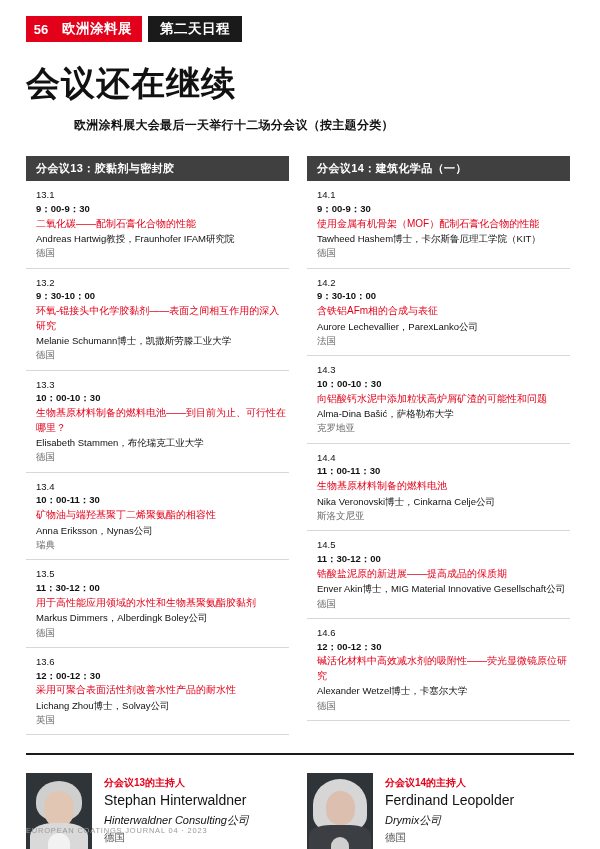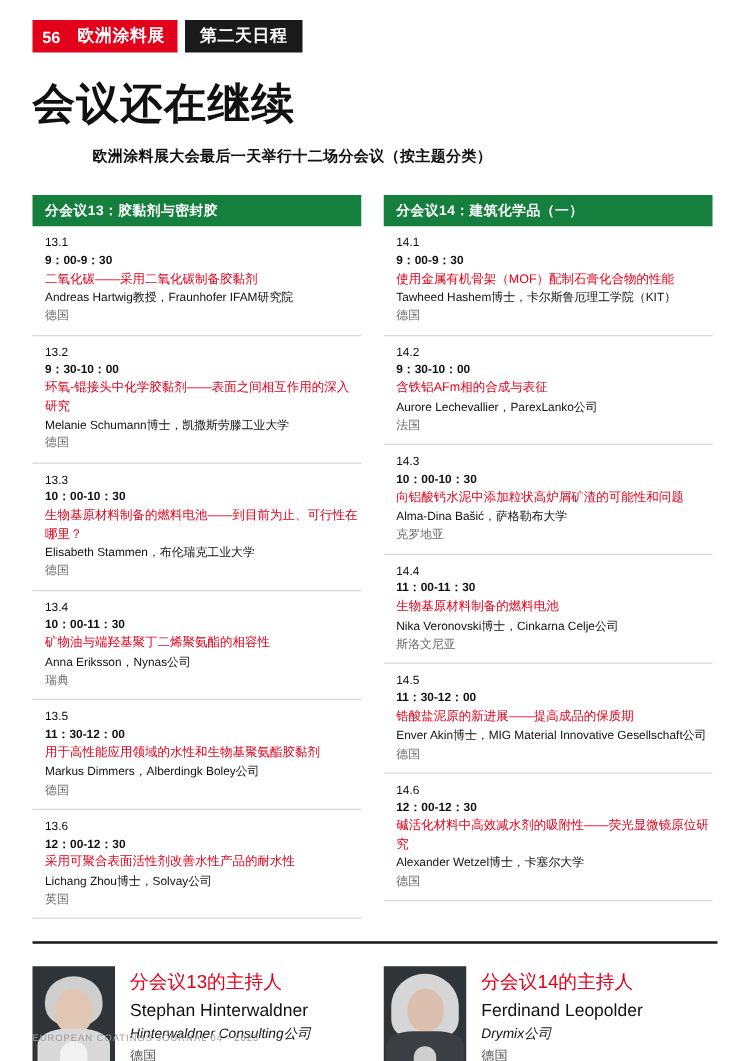--- a/index.html
+++ b/index.html
@@ -77,21 +77,21 @@
   }
 
   
   .columns {
     display: flex;
     gap: 18px;
     padding: 22px 26px 0 26px;
   }
   .col { width: 263px; }
   .section-bar {
-    background: #15803d;
+    background: #404040;
     color: #ffffff;
     font-size: 11px;
     font-weight: bold;
     padding: 5px 8px 5px 10px;
     letter-spacing: 0.4px;
   }
 
   .entry { padding: 7px 2px 7px 10px; }
   .entry .code {
     font-size: 9.5px;
@@ -176,22 +176,22 @@
     background: #3b3f43; border-radius: 35% 35% 0 0;
   }
   .p2 .shirt {
     position: absolute; left: 24px; bottom: 0; width: 18px; height: 18px;
     background: #cfcfcf; border-radius: 50% 50% 0 0;
   }
 
   .chair-text { padding-top: 2px; }
   .chair-role {
     color: #e2001a;
-    font-size: 15px;
-    font-weight: normal;
+    font-size: 10px;
+    font-weight: bold;
     line-height: 1.5;
   }
   .chair-name {
     color: #111;
     font-size: 14px;
     line-height: 1.55;
   }
   .chair-company {
     color: #111;
     font-size: 11px;
@@ -230,21 +230,21 @@
     <div class="subtitle">欧洲涂料展大会最后一天举行十二场分会议（按主题分类）</div>
   </div>
 
   <div class="columns">
 
     <div class="col">
       <div class="section-bar">分会议13：胶黏剂与密封胶</div>
       <div class="entry">
         <div class="code">13.1</div>
         <div class="time">9：00-9：30</div>
-        <div class="etitle">二氧化碳——采用二氧化碳制备胶黏剂</div>
+        <div class="etitle">二氧化碳——配制石膏化合物的性能</div>
         <div class="person">Andreas Hartwig教授，Fraunhofer IFAM研究院</div>
         <div class="country">德国</div>
       </div>
       <div class="entry-sep"></div>
       <div class="entry">
         <div class="code">13.2</div>
         <div class="time">9：30-10：00</div>
         <div class="etitle">环氧-锟接头中化学胶黏剂——表面之间相互作用的深入研究</div>
         <div class="person">Melanie Schumann博士，凯撒斯劳滕工业大学</div>
         <div class="country">德国</div>

